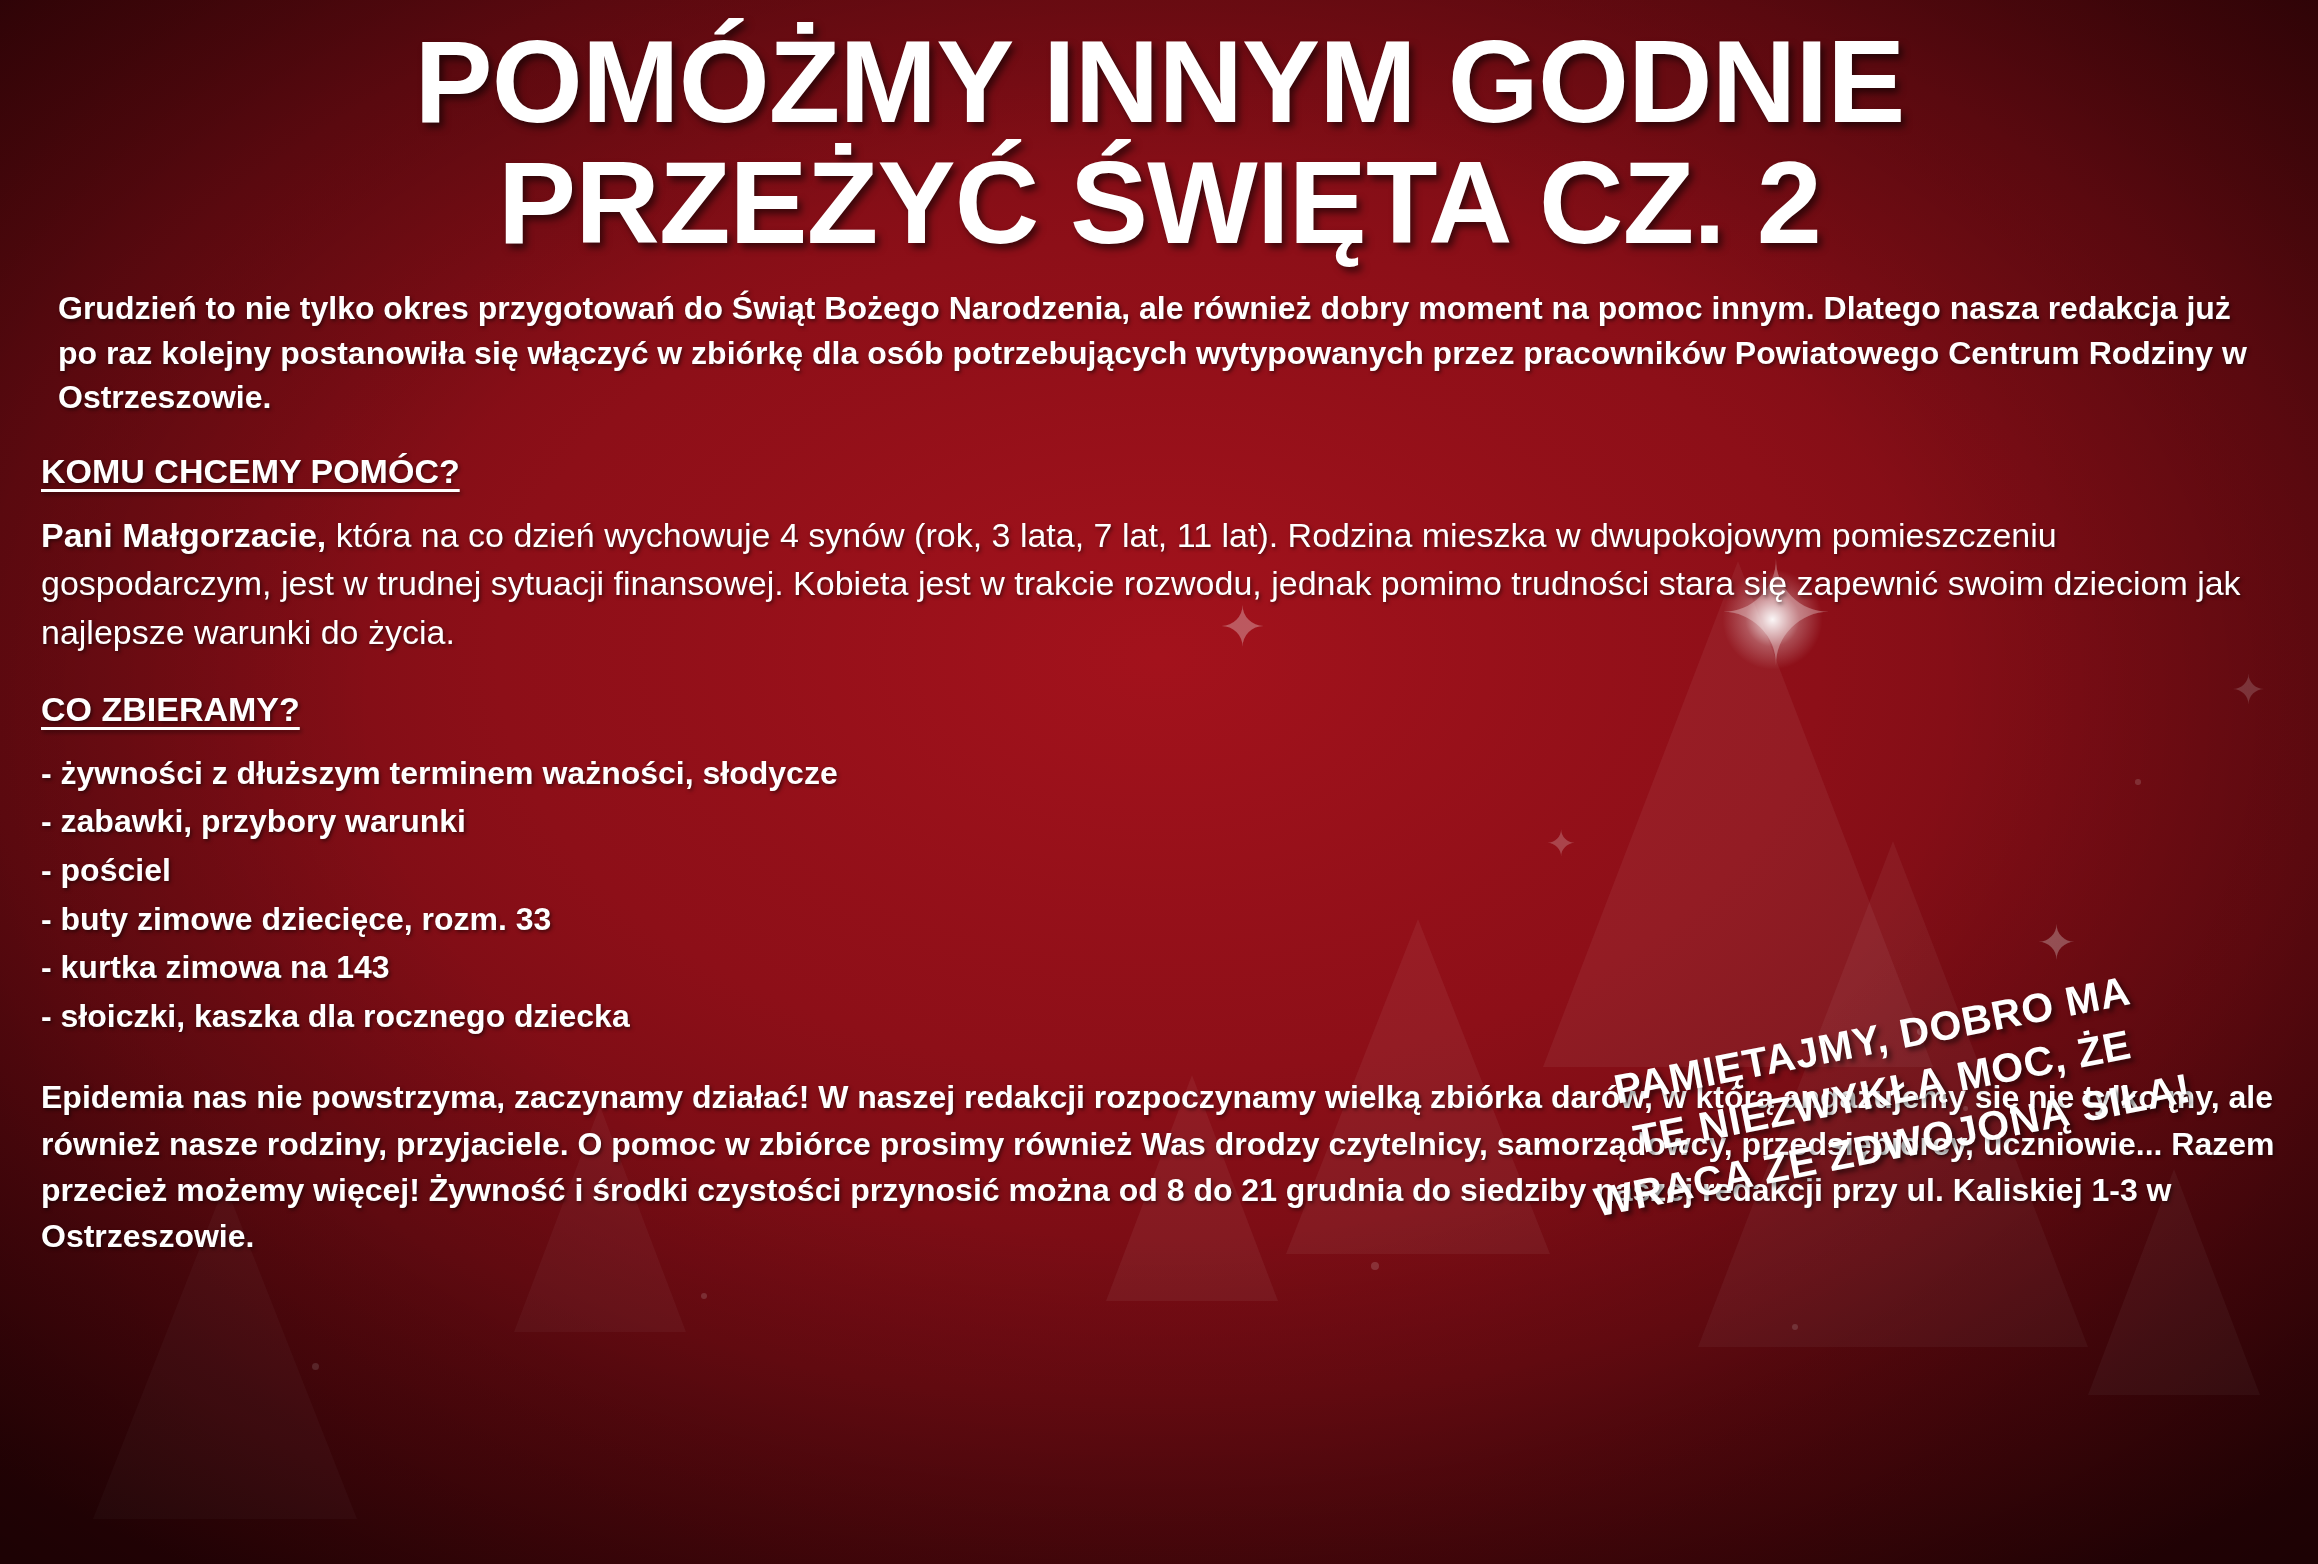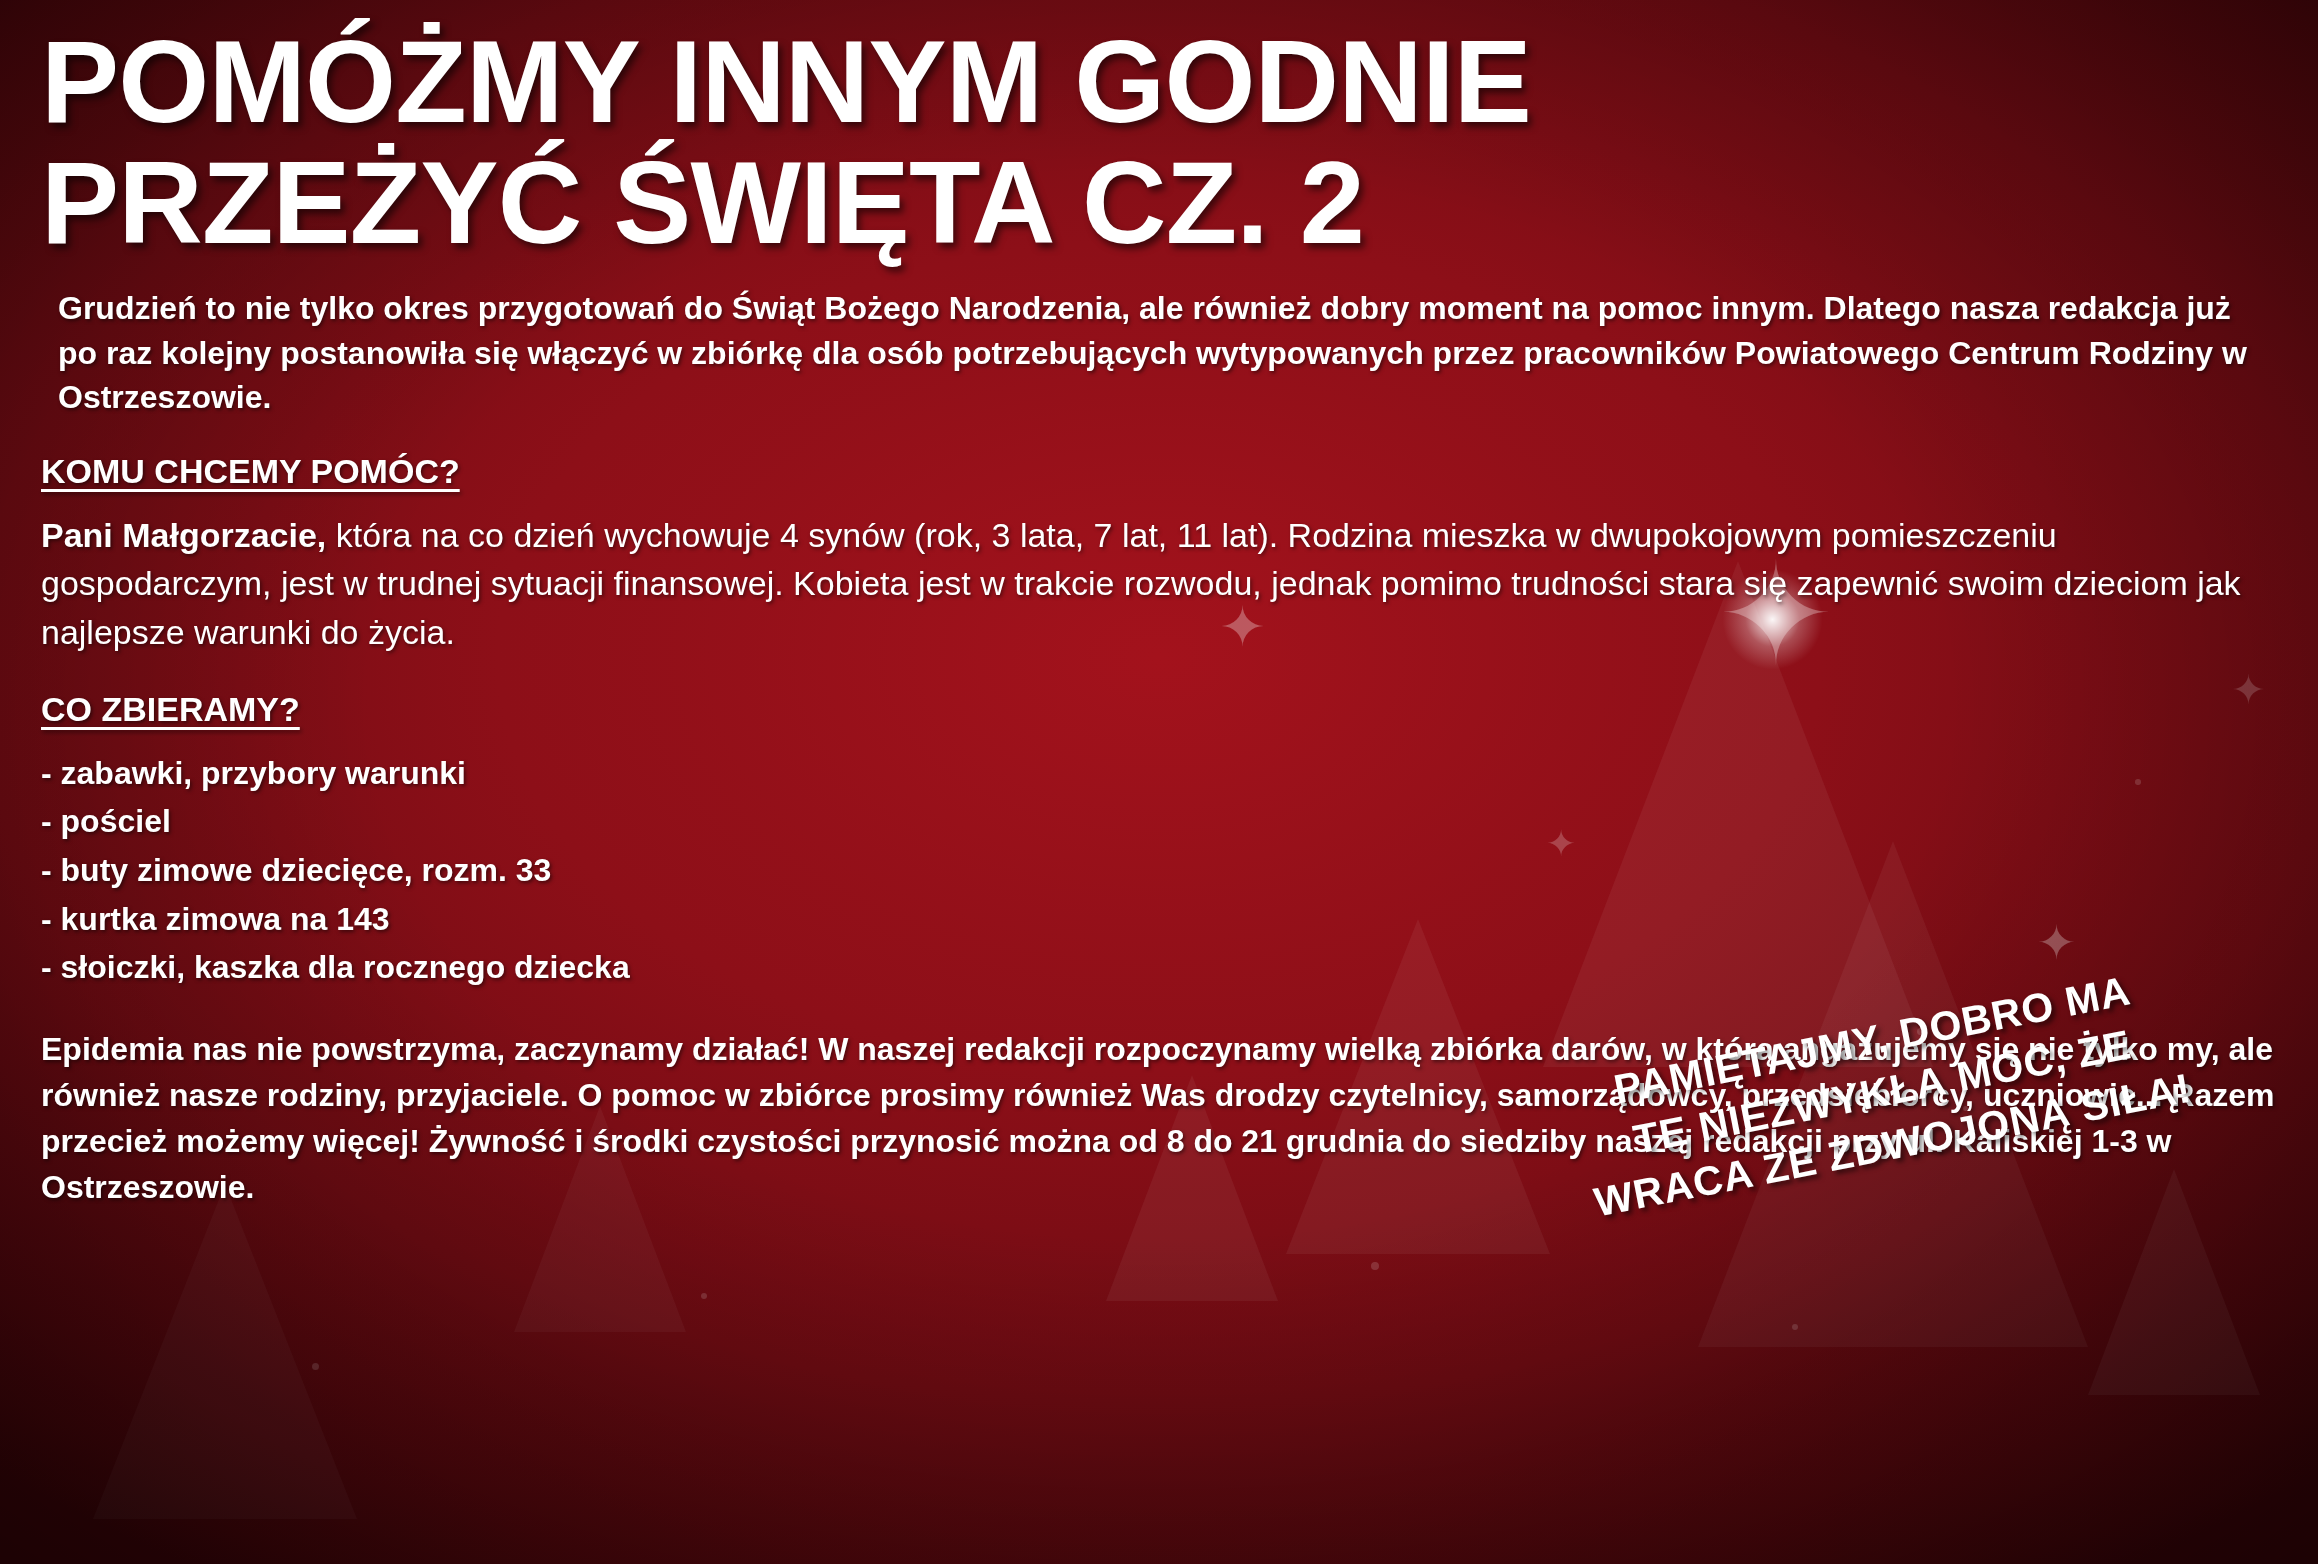--- a/index.html
+++ b/index.html
@@ -67,21 +67,21 @@
   }
 
   
   .content {
     position: relative;
     z-index: 5;
     padding: 22px 41px 0 41px;
   }
   h1.title {
     margin: 0;
-    text-align: left;
+    text-align: center;
     font-weight: bold;
     font-size: 117px;
     line-height: 1.03;
     letter-spacing: -0.8px;
     text-shadow: 3.9px 4.7px 7px rgba(0,0,0,0.55);
   }
   h1.title .line2 { display: block; }
 
   .lead {
     margin: 23.4px 17px 0 17px;
@@ -191,20 +191,21 @@
 
     <p class="lead">Grudzień to nie tylko okres przygotowań do Świąt Bożego Narodzenia, ale również dobry moment na pomoc innym. Dlatego nasza redakcja już po raz kolejny postanowiła się włączyć w zbiórkę dla osób potrzebujących wytypowanych przez pracowników Powiatowego Centrum Rodziny w Ostrzeszowie.</p>
 
     <h2 class="heading">KOMU CHCEMY POMÓC?</h2>
 
     <p class="para"><b>Pani Małgorzacie,</b><span> która na co dzień wychowuje 4 synów (rok, 3 lata, 7 lat, 11 lat). Rodzina mieszka w dwupokojowym pomieszczeniu gospodarczym, jest w trudnej sytuacji finansowej. Kobieta jest w trakcie rozwodu, jednak pomimo trudności stara się zapewnić swoim dzieciom jak najlepsze warunki do życia.</span></p>
 
     <h2 class="heading">CO ZBIERAMY?</h2>
 
     <ul class="items">
+      <li>- żywności z dłuższym terminem ważności, słodycze</li>
       <li>- zabawki, przybory warunki</li>
       <li>- pościel</li>
       <li>- buty zimowe dziecięce, rozm. 33</li>
       <li>- kurtka zimowa na 143</li>
       <li>- słoiczki, kaszka dla rocznego dziecka</li>
     </ul>
 
     <p class="footer">Epidemia nas nie powstrzyma, zaczynamy działać! W naszej redakcji rozpoczynamy wielką zbiórka darów, w którą angażujemy się nie tylko my, ale również nasze rodziny, przyjaciele. O pomoc w zbiórce prosimy również Was drodzy czytelnicy, samorządowcy, przedsiębiorcy, uczniowie... Razem przecież możemy więcej! Żywność i środki czystości przynosić można od 8 do 21 grudnia do siedziby naszej redakcji przy ul. Kaliskiej 1-3 w Ostrzeszowie.</p>
   </div>
 

